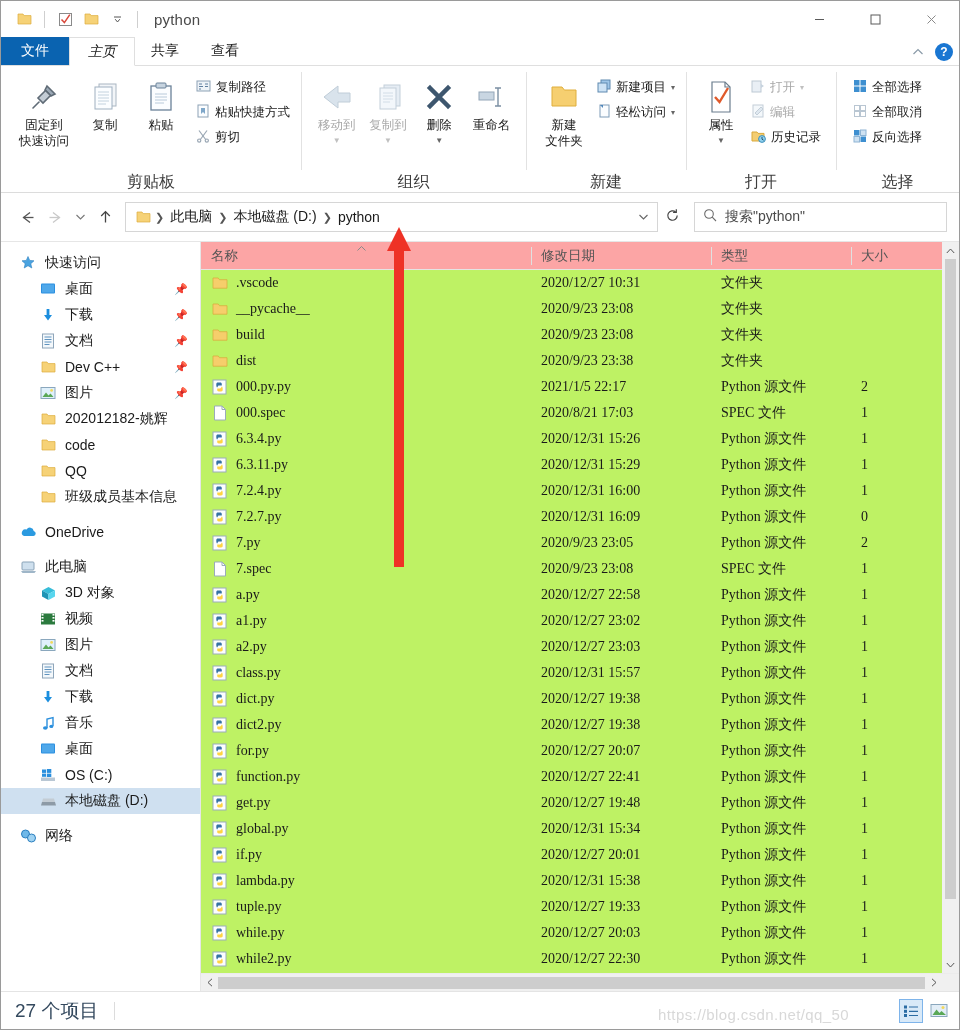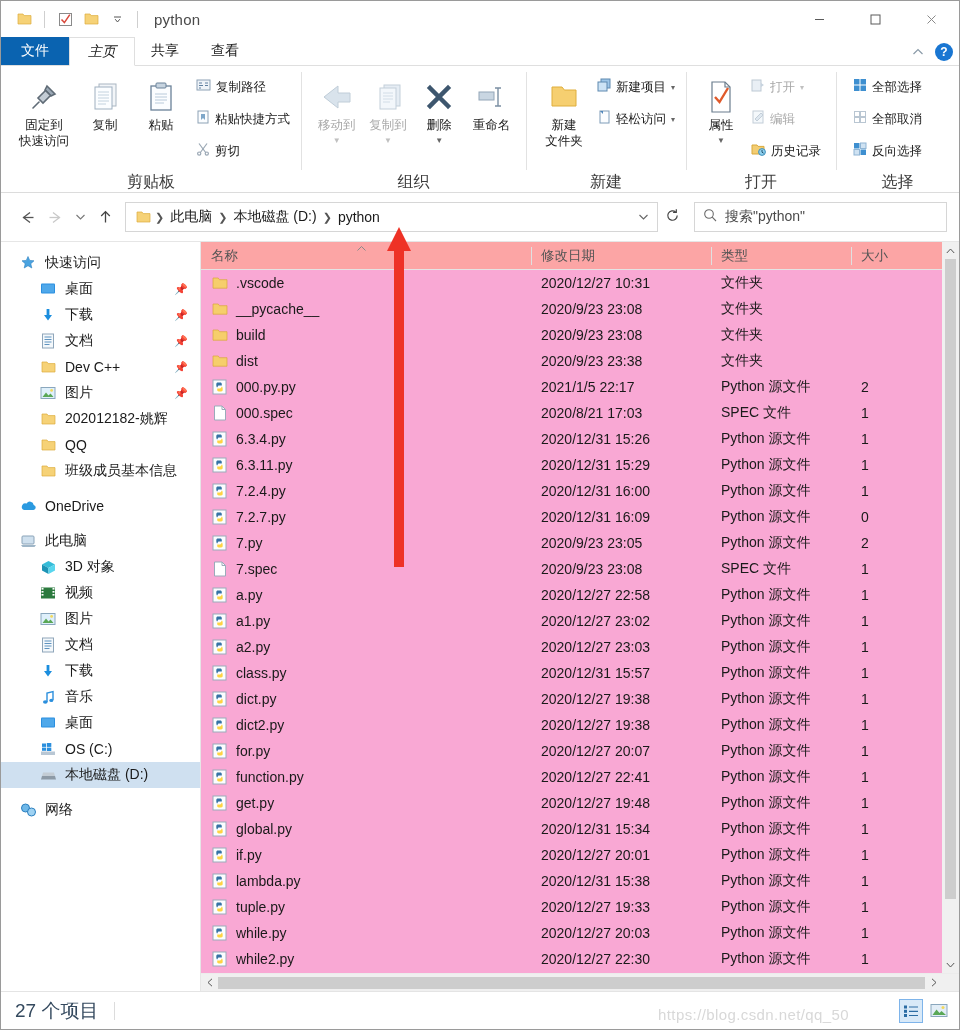--- a/index.html
+++ b/index.html
@@ -105,21 +105,21 @@
     height: 20px; text-align: center; font-size: 16px; color: #3d3d3d;
     display: flex; align-items: center; justify-content: center;
   }
   .bigbtn {
     width: 60px; display: flex; flex-direction: column;
     align-items: center; padding-top: 4px;
     font-size: 12.5px; color: #1a1a1a; line-height: 16px; text-align: center;
   }
   .bigbtn.dis { color: #a8a8a8; }
   .bigbtn .bico { height: 40px; display:flex; align-items:center; justify-content:center; }
-  .smallcol { display: flex; flex-direction: column; gap: 10px; padding-top: 3px; font-family: Liberation Serif, serif; }
+  .smallcol { display: flex; flex-direction: column; gap: 3px; padding-top: 3px; }
   .smallbtn {
     display: flex; align-items: center; gap: 5px;
     font-size: 12.5px; color: #1a1a1a; height: 22px; padding: 0 3px;
     white-space: nowrap;
   }
   .smallbtn.dis { color: #a8a8a8; }
   .caret-d { font-size: 8px; color: #666; }
 
   
   .addrbar {
@@ -187,21 +187,21 @@
     background: #fca5a5;
   }
   .ch { padding-left: 10px; position: relative; height: 28px; display: flex; align-items: center; }
   .ch + .ch::before { content:""; position:absolute; left:0; top:5px; bottom:5px; width:1px; background:#e0e0e0; }
   .ch-name { width: 330px; }
   .ch-date { width: 180px; }
   .ch-type { width: 140px; }
   .ch-size { flex: 1; }
   .sortmark { position: absolute; left: 155px; top: 1px; color: #707070; font-size: 10px; }
 
-  .rows { flex: 1 1 auto; overflow: hidden; background: #f9a8d4; }
+  .rows { flex: 1 1 auto; overflow: hidden; background: #bef264; font-family: Liberation Serif, serif; }
   .row { height: 26px; display: flex; align-items: center; font-size: 14px; color: #1a1a1a; }
   .c-name { width: 330px; display: flex; align-items: center; gap: 8px; padding-left: 10px; }
   .c-date { width: 180px; padding-left: 10px; color: #1a1a1a; }
   .c-type { width: 140px; padding-left: 10px; }
   .c-size { flex: 1; padding-left: 10px; text-align: left; color: #1a1a1a; }
   .fico { width: 17px; height: 17px; flex: 0 0 17px; display:flex; align-items:center; justify-content:center; }
 
   
   .vsb {
     position: absolute; right: 0; top: 0; bottom: 18px; width: 17px;
@@ -693,20 +693,28 @@
             </svg>
           </span>
         <span class="nv-lbl">202012182-姚辉</span>
       </div>
       <div class="nv l2">
         <span class="nv-ico">
             <svg width="15" height="14" viewBox="0 0 15 14">
               <path d="M1 2h5l1.2 1.6H14V12H1z" fill="#f6d277" stroke="#dcae3e" stroke-width="0.7"></path>
             </svg>
           </span>
+        <span class="nv-lbl">code</span>
+      </div>
+      <div class="nv l2">
+        <span class="nv-ico">
+            <svg width="15" height="14" viewBox="0 0 15 14">
+              <path d="M1 2h5l1.2 1.6H14V12H1z" fill="#f6d277" stroke="#dcae3e" stroke-width="0.7"></path>
+            </svg>
+          </span>
         <span class="nv-lbl">QQ</span>
       </div>
       <div class="nv l2">
         <span class="nv-ico">
             <svg width="15" height="14" viewBox="0 0 15 14">
               <path d="M1 2h5l1.2 1.6H14V12H1z" fill="#f6d277" stroke="#dcae3e" stroke-width="0.7"></path>
             </svg>
           </span>
         <span class="nv-lbl">班级成员基本信息</span>
       </div>

